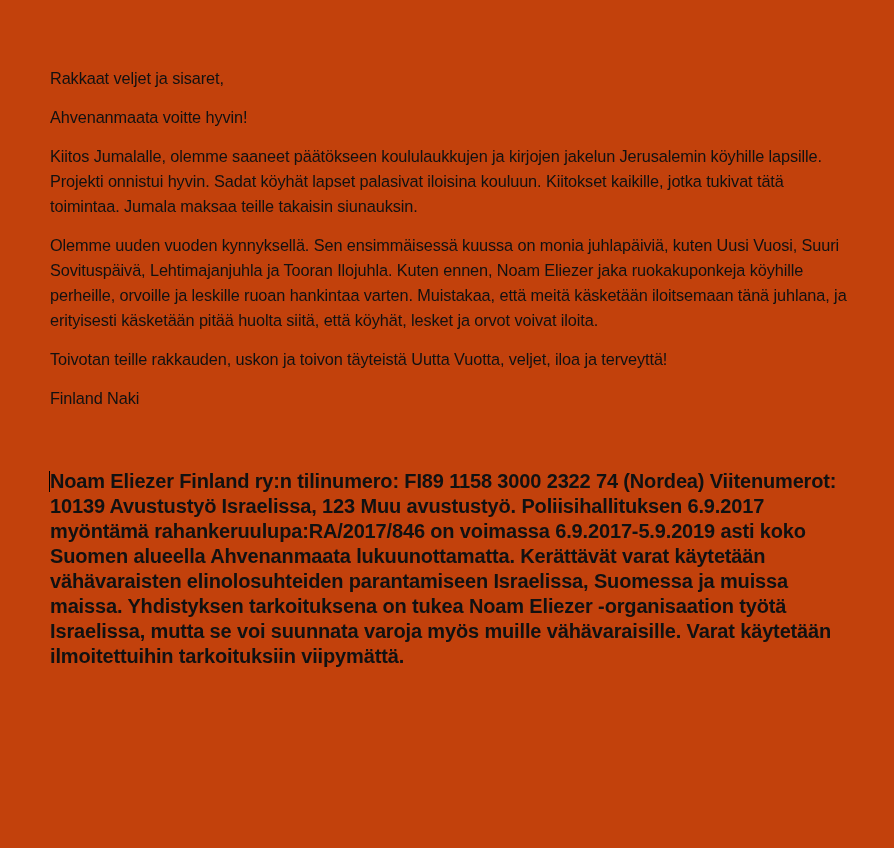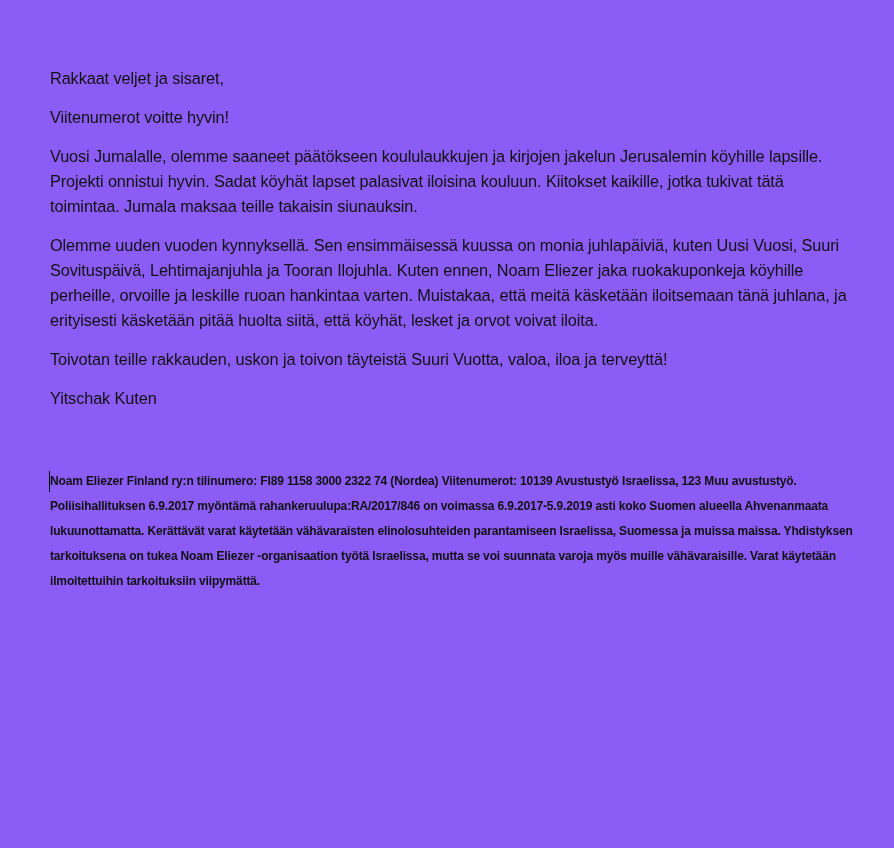--- a/index.html
+++ b/index.html
@@ -14,64 +14,64 @@
       position: relative;
       font-family: "Liberation Sans", sans-serif;
       color: #111111;
     }
     .page {
       position: absolute;
       left: 0;
       top: 0;
       width: 894px;
       height: 848px;
-      background: #8b5cf6;
+      background: #c2410c;
     }
     .doc {
       position: absolute;
       left: 50px;
       top: 66px;
       width: 800px;
       font-size: 16.3px;
       line-height: 25px;
       letter-spacing: -0.1px;
     }
     .para {
       margin: 0 0 14px 0;
     }
     .gap {
       height: 44px;
     }
     .bold-block {
       font-weight: bold;
-      font-size: 12px;
+      font-size: 20px;
       line-height: 25px;
       letter-spacing: -0.15px;
       position: relative;
       width: 808px;
     }
     .caret {
       position: absolute;
       left: -1px;
       top: 2px;
       width: 1px;
       height: 21px;
       background: #000000;
     }
   </style>
 </head>
 <body>
 
 <div class="page">
   <div class="doc">
     <p class="para">Rakkaat veljet ja sisaret,</p>
-    <p class="para">Viitenumerot voitte hyvin!</p>
-    <p class="para">Vuosi Jumalalle, olemme saaneet päätökseen koululaukkujen ja kirjojen jakelun Jerusalemin köyhille lapsille. Projekti onnistui hyvin. Sadat köyhät lapset palasivat iloisina kouluun. Kiitokset kaikille, jotka tukivat tätä toimintaa. Jumala maksaa teille takaisin siunauksin.</p>
+    <p class="para">Ahvenanmaata voitte hyvin!</p>
+    <p class="para">Kiitos Jumalalle, olemme saaneet päätökseen koululaukkujen ja kirjojen jakelun Jerusalemin köyhille lapsille. Projekti onnistui hyvin. Sadat köyhät lapset palasivat iloisina kouluun. Kiitokset kaikille, jotka tukivat tätä toimintaa. Jumala maksaa teille takaisin siunauksin.</p>
     <p class="para">Olemme uuden vuoden kynnyksellä. Sen ensimmäisessä kuussa on monia juhlapäiviä, kuten Uusi Vuosi, Suuri Sovituspäivä, Lehtimajanjuhla ja Tooran Ilojuhla. Kuten ennen, Noam Eliezer jaka ruokakuponkeja köyhille perheille, orvoille ja leskille ruoan hankintaa varten. Muistakaa, että meitä käsketään iloitsemaan tänä juhlana, ja erityisesti käsketään pitää huolta siitä, että köyhät, lesket ja orvot voivat iloita.</p>
-    <p class="para">Toivotan teille rakkauden, uskon ja toivon täyteistä Suuri Vuotta, valoa, iloa ja terveyttä!</p>
-    <p class="para">Yitschak Kuten</p>
+    <p class="para">Toivotan teille rakkauden, uskon ja toivon täyteistä Uutta Vuotta, veljet, iloa ja terveyttä!</p>
+    <p class="para">Finland Naki</p>
     <div class="gap"></div>
     <div class="bold-block">
       <span class="caret"></span>
       <p class="para" style="margin:0">Noam Eliezer Finland ry:n tilinumero: FI89 1158 3000 2322 74 (Nordea) Viitenumerot: 10139 Avustustyö Israelissa, 123 Muu avustustyö. Poliisihallituksen 6.9.2017 myöntämä rahankeruulupa:RA/2017/846 on voimassa 6.9.2017-5.9.2019 asti koko Suomen alueella Ahvenanmaata lukuunottamatta. Kerättävät varat käytetään vähävaraisten elinolosuhteiden parantamiseen Israelissa, Suomessa ja muissa maissa. Yhdistyksen tarkoituksena on tukea Noam Eliezer -organisaation työtä Israelissa, mutta se voi suunnata varoja myös muille vähävaraisille. Varat käytetään ilmoitettuihin tarkoituksiin viipymättä.</p>
     </div>
   </div>
 </div>
 
 </body></html>

